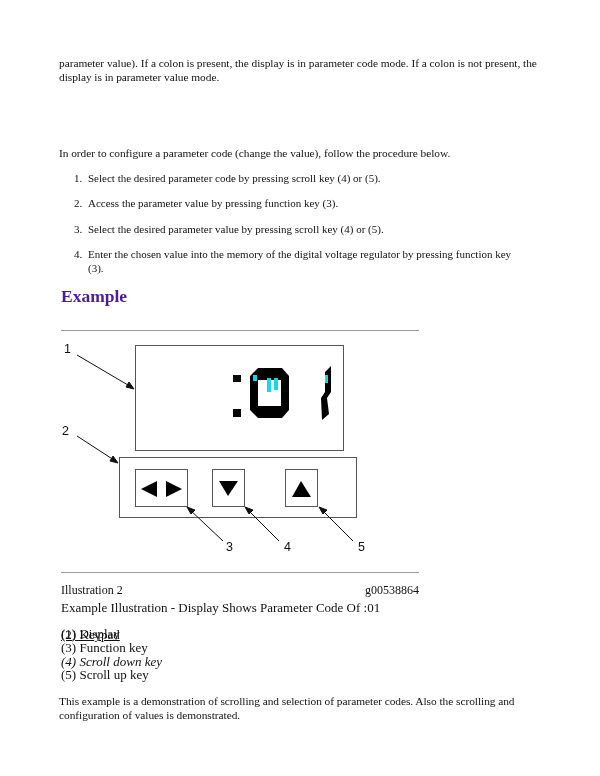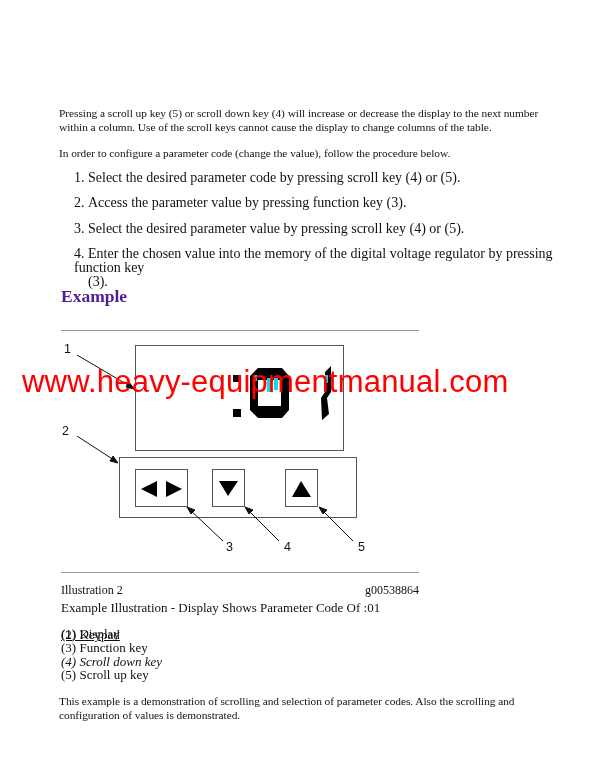--- a/index.html
+++ b/index.html
@@ -1,38 +1,38 @@
 <!DOCTYPE html>
 <html><head>
   <meta charset="utf-8">
   <style>
     html, body { margin: 0; padding: 0; background: #ffffff; }
     body { width: 600px; height: 776px; position: relative; overflow: hidden; font-family: "Liberation Serif", serif; color: #111; }
     .page { position: absolute; left: 0; top: 0; width: 600px; height: 776px; }
     .p { position: absolute; left: 59px; width: 490px; font-size: 11.4px; line-height: 14px; letter-spacing: -0.05px; }
-    .li { position: absolute; left: 74px; width: 480px; font-size: 14px; line-height: 14px; }
+    .li { position: absolute; left: 74px; width: 480px; font-size: 11px; line-height: 14px; }
     .li .num { display: inline-block; width: 14px; }
     .li .txt { display: inline; }
     .li .cont { padding-left: 14px; display: block; }
     .heading { position: absolute; left: 61px; top: 286px; font-family: "Liberation Serif", serif; font-weight: bold; font-size: 17.5px; color: #4c1d95; }
     .rule { position: absolute; left: 61px; width: 358px; height: 1px; background: #9a9a9a; }
     .fig { position: absolute; left: 0; top: 0; width: 600px; height: 776px; pointer-events: none; }
     .caption-row { position: absolute; left: 61px; width: 358px; font-size: 12px; line-height: 13.5px; }
     .caption-row .right { position: absolute; right: 0; top: 0; }
     .legend { position: absolute; left: 61px; font-size: 13px; line-height: 13.4px; }
     .watermark { position: absolute; left: 22px; top: 364px; font-family: "Liberation Sans", sans-serif; font-size: 31px; color: #ff0000; letter-spacing: 0.2px; white-space: nowrap; }
     .fig-label { position: absolute; font-family: "Liberation Sans", sans-serif; font-size: 12.5px; color: #111; }
   </style>
 </head>
 <body>
 
 <div class="page">
 
+  <div class="p" style="top:56px;">parameter value). If a colon is present, the display is in parameter code mode. If a colon is not present, the display is in parameter value mode.</div>
 
-  <div class="p" style="top:106px;">Pressing a scroll up key (5) or scroll down key (4) will increase or decrease the display to the next number within a column. Use of the scroll keys cannot cause the display to change columns of the table.</div>
 
   <div class="p" style="top:146px;">In order to configure a parameter code (change the value), follow the procedure below.</div>
 
   <div class="li" style="top:171px;">
     <span class="num">1.</span><span class="txt">Select the desired parameter code by pressing scroll key (4) or (5).</span>
   </div>
   <div class="li" style="top:196px;">
     <span class="num">2.</span><span class="txt">Access the parameter value by pressing function key (3).</span>
   </div>
   <div class="li" style="top:222px;">
@@ -91,21 +91,20 @@
       <polygon points="319,507 327,510 323,514"></polygon>
     </g>
   </svg>
 
   <div class="fig-label" style="left:64px; top:342px;">1</div>
   <div class="fig-label" style="left:62px; top:424px;">2</div>
   <div class="fig-label" style="left:226px; top:540px;">3</div>
   <div class="fig-label" style="left:284px; top:540px;">4</div>
   <div class="fig-label" style="left:358px; top:540px;">5</div>
 
-  <div class="watermark">www.heavy-equipmentmanual.com</div>
 
   <div class="rule" style="top:572px;"></div>
 
   <div class="caption-row" style="top:584px;">
     <span>Illustration 2</span>
     <span class="right">g00538864</span>
   </div>
 
   <div class="legend" style="top:601px;">Example Illustration - Display Shows Parameter Code Of :01</div>
   <div class="legend" style="top:627px;">(1) Display</div>

